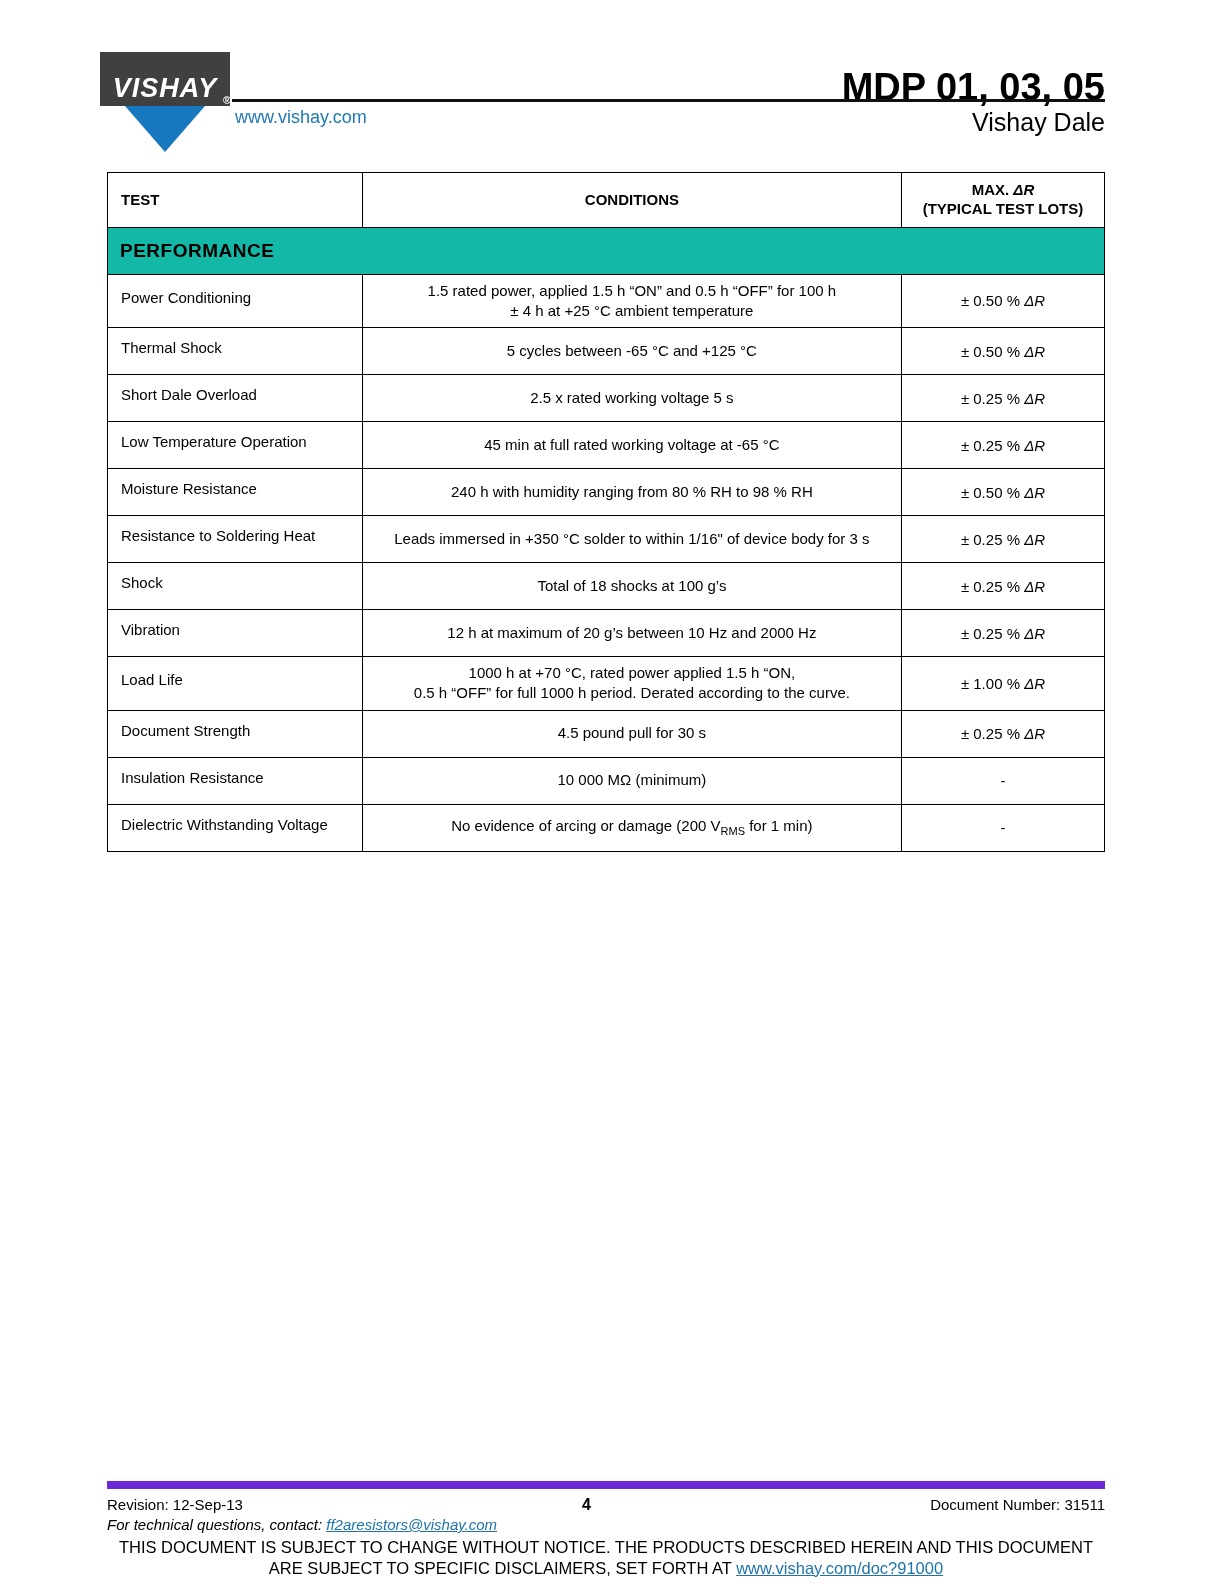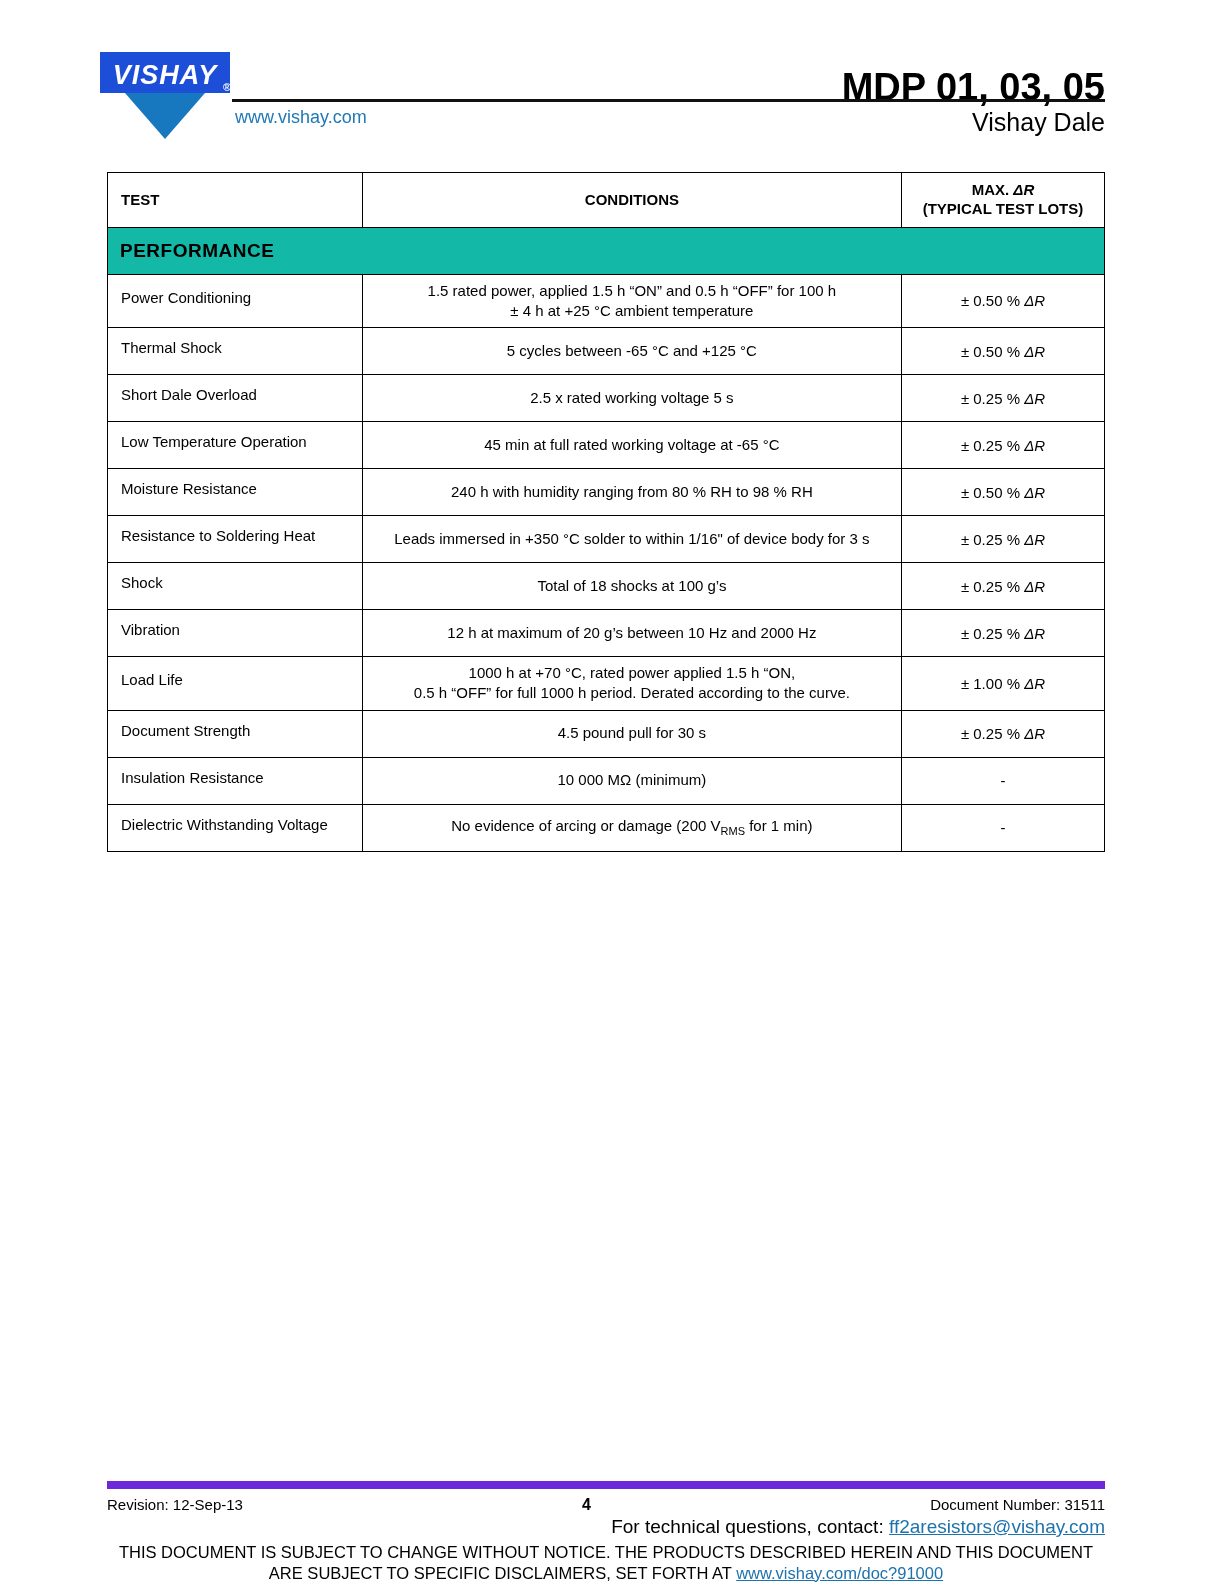--- a/index.html
+++ b/index.html
@@ -10,22 +10,22 @@
     font-family: "Liberation Sans", sans-serif;
     color: #000;
     position: relative;
   }
   .page { position: absolute; inset: 0; }
 
   
   .header { position: relative; height: 120px; margin: 52px 119px 0 100px; }
   .logo { position: absolute; left: 0; top: 0; width: 130px; text-align: center; }
   .logo-band {
-    background: #1d4ed8; color: #fff; font-weight: bold;
-    font-size: 27px; letter-spacing: 1px; padding: 8px 4px 2px 4px;
+    background: #404040; color: #fff; font-weight: bold;
+    font-size: 27px; letter-spacing: 1px; padding: 21px 4px 2px 4px;
     position: relative; font-style: italic;
   }
   .logo-band .reg { font-size: 11px; font-style: normal; position: absolute; right: -2px; bottom: 0; }
   .logo-triangle {
     width: 0; height: 0; margin: 0 auto;
     border-left: 40px solid transparent;
     border-right: 40px solid transparent;
     border-top: 46px solid #1778c0;
   }
   .product-title { position: absolute; right: 0; top: 14px; font-size: 38px; font-weight: bold; }
@@ -49,21 +49,21 @@
   td.c-test { text-align: left; padding: 8px 10px 15px 13px; }
   td.c-cond { text-align: center; padding: 6px 12px; white-space: pre-line; line-height: 1.35; }
   td.c-max  { text-align: center; padding: 6px 8px; }
   .it { font-style: italic; }
   sub { font-size: 11px; }
 
   
   .footer { position: absolute; left: 107px; width: 998px; top: 1481px; border-top: 8px solid #6d28d9; padding-top: 7px; }
   .footer-row { display: flex; justify-content: space-between; align-items: baseline; font-size: 15px; }
   .page-number { font-weight: bold; font-size: 16px; }
-  .contact-line { text-align: right; font-size: 19px; margin-top: 2px; }
+  .contact-line { text-align: left; font-size: 15px; margin-top: 2px; font-style: italic; }
   .disclaimer { text-align: center; font-size: 16.5px; margin-top: 4px; line-height: 1.25; white-space: nowrap; }
   a.link { color: #1e73ad; text-decoration: underline; }
 </style>
 </head>
 <body>
 
 <div class="page">
 
   <div class="header">
     <div class="logo">

